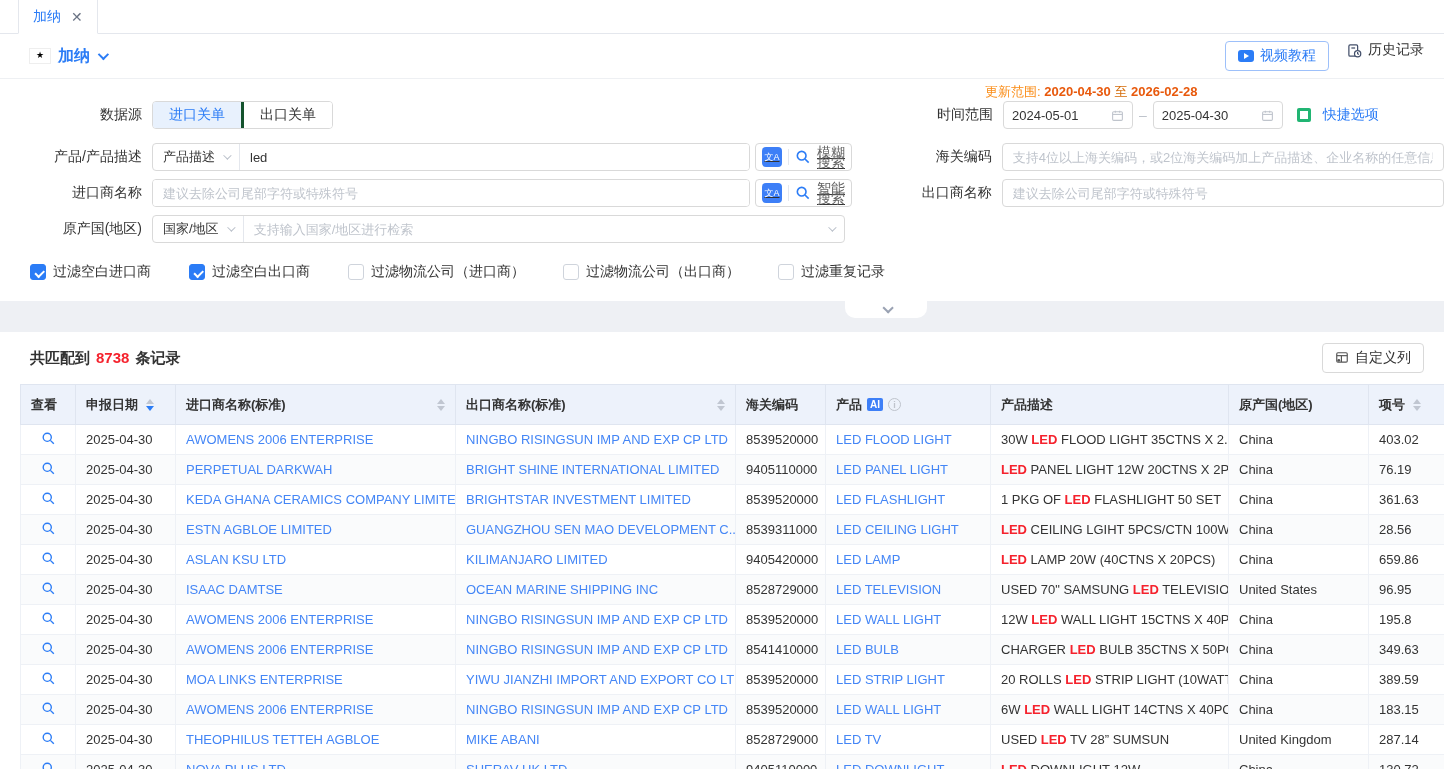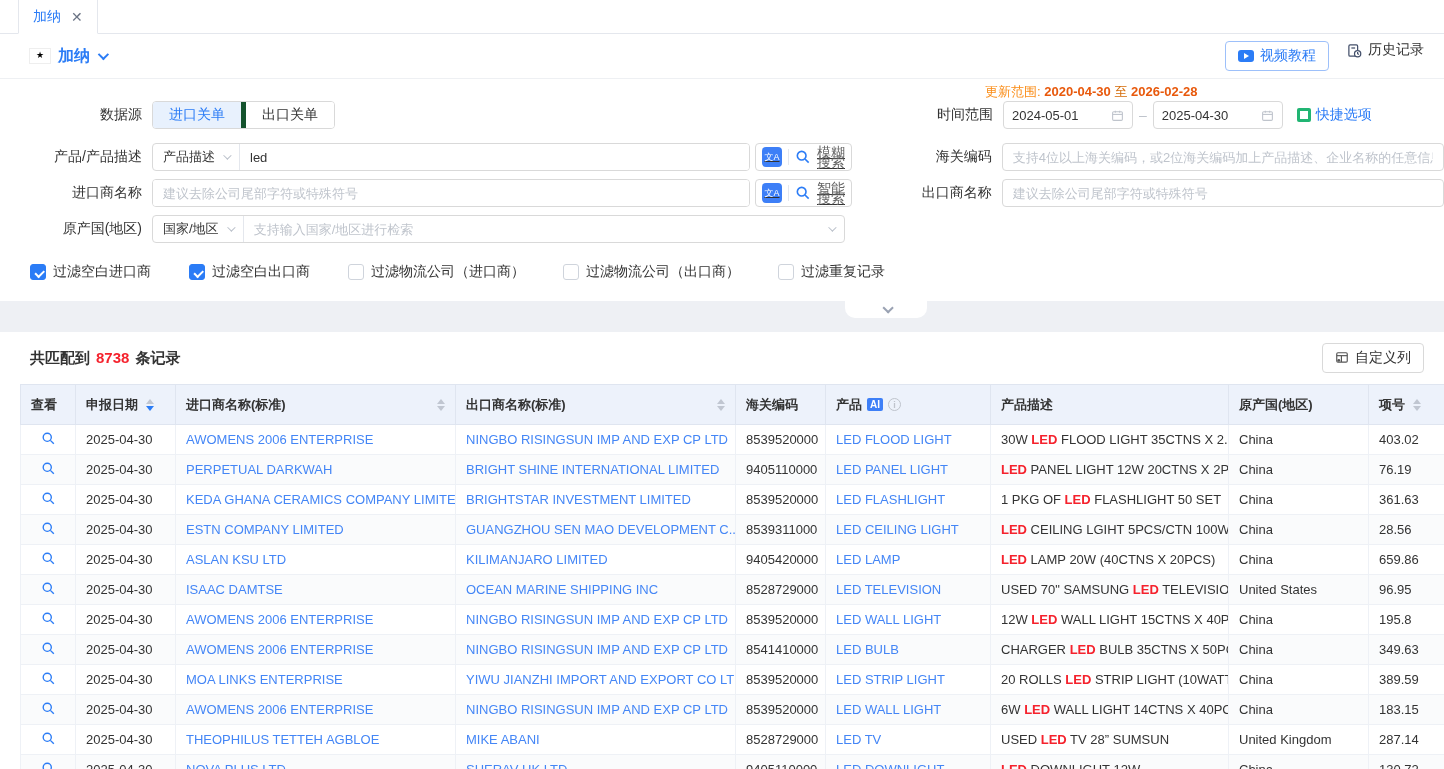--- a/index.html
+++ b/index.html
@@ -32,42 +32,42 @@
                      border-top:3px solid transparent; border-bottom:3px solid transparent; }
   .btn-history { display:flex; align-items:center; gap:6px; background:none; border:none; color:#333; font-size:14px; cursor:pointer; }
 
   
   .search-card { position:relative; height:222px; background:#fff; }
   .frow { position:absolute; display:flex; align-items:center; height:28px; }
   .flabel { width:112px; text-align:right; margin-right:10px; color:#333; font-size:14px; white-space:nowrap; }
   .flabel-r { width:72px; text-align:right; margin-right:10px; color:#333; font-size:14px; white-space:nowrap; }
 
   .seg { display:flex; border:1px solid #d9d9d9; border-radius:4px; overflow:hidden; height:28px; }
-  .seg-opt { padding:0 16px; display:flex; align-items:center; font-size:14px; color:#333; background:#fff; cursor:pointer; border-right:5px solid #14532d; }
+  .seg-opt { padding:0 16px; display:flex; align-items:center; font-size:14px; color:#333; background:#fff; cursor:pointer; border-right:3px solid #14532d; }
   .seg-opt:last-child { border-right:none; }
   .seg-opt.active { background:#e8f1fd; color:#2b7cf6; }
 
   .compound { display:flex; height:28px; border:1px solid #d9d9d9; border-radius:4px; background:#fff; overflow:hidden; }
   .c-select { display:flex; align-items:center; gap:8px; padding:0 10px; border-right:1px solid #e4e7ed; font-size:13px; color:#333; cursor:pointer; white-space:nowrap; }
   .sel-chev { display:inline-block; width:6px; height:6px; border-right:1.5px solid #b9bfc9; border-bottom:1.5px solid #b9bfc9; transform:rotate(45deg) translateY(-2px); }
   .c-input { border:none; outline:none; flex:1; padding:0 10px; font-size:13px; color:#333; font-family:inherit; min-width:0; }
   .c-input::placeholder, .plain-input::placeholder { color:#bfc4cc; }
   .c-endchev { display:flex; align-items:center; padding-right:10px; }
 
   .icon-box { display:flex; align-items:center; height:28px; border:1px solid #d9d9d9; border-radius:4px; margin-left:5px; padding:0 6px; gap:6px; background:#fff;text-decoration:underline; }
   .translate-ic { width:20px; height:20px; background:#3d7ff7; border-radius:4px; color:#fff; font-size:9px; display:flex; align-items:center; justify-content:center; cursor:pointer; }
   .ib-div { width:1px; height:16px; background:#e4e7ed; }
   .mag { cursor:pointer; display:flex; align-items:center; }
   .mode-txt { font-size:14px; line-height:10px; color:#666; cursor:pointer; }
 
   .plain-input { height:28px; border:1px solid #d9d9d9; border-radius:4px; padding:0 10px; font-size:13px; color:#333; outline:none; font-family:inherit; }
 
   .date-input { display:flex; align-items:center; justify-content:space-between; width:130px; height:28px; border:1px solid #d9d9d9; border-radius:4px; padding:0 8px; font-size:13px; color:#333; cursor:pointer; }
   .dash { color:#bfc4cc; margin:0 6px; }
-  .quick { display:flex; align-items:center; gap:5px; margin-left:14px; cursor:pointer; }
+  .quick { display:flex; align-items:center; gap:12px; margin-left:14px; cursor:pointer; }
   .quick-ic { width:14px; height:14px; background:#21b573; border-radius:2px; position:relative; }
   .quick-ic::before { content:""; position:absolute; inset:3px; background:
       linear-gradient(#fff,#fff) left top/4px 4px no-repeat,
       linear-gradient(#fff,#fff) right top/4px 4px no-repeat,
       linear-gradient(#fff,#fff) left bottom/4px 4px no-repeat,
       linear-gradient(#fff,#fff) right bottom/4px 4px no-repeat; }
   .quick-label { color:#2b7cf6; font-size:14px; }
 
   .update-range { position:absolute; top:4px; left:64px; font-size:13px; color:#fa8c16; white-space:nowrap; }
   .update-range b { color:#e8590c;margin-top:12px; }
@@ -440,21 +440,21 @@
           <td>361.63</td>
         </tr>
         <tr class="stripe">
           <td class="center"><span class="view-btn">
               <svg width="15" height="15" viewBox="0 0 24 24" fill="none" stroke="#2b7cf6" stroke-width="2.2">
                 <circle cx="10" cy="10" r="6.5"></circle>
                 <line x1="15" y1="15" x2="20.5" y2="20.5"></line>
               </svg>
             </span></td>
           <td>2025-04-30</td>
-          <td><span class="tlink">ESTN COMPANY LIMITED</span></td>
+          <td><span class="tlink">ESTN AGBLOE LIMITED</span></td>
           <td><span class="tlink">GUANGZHOU SEN MAO DEVELOPMENT C...</span></td>
           <td>8539311000</td>
           <td><span class="tlink">LED CEILING LIGHT</span></td>
           <td><span class="hl">LED</span><span class=""> CEILING LGIHT 5PCS/CTN 100W</span></td>
           <td>China</td>
           <td>28.56</td>
         </tr>
         <tr>
           <td class="center"><span class="view-btn">
               <svg width="15" height="15" viewBox="0 0 24 24" fill="none" stroke="#2b7cf6" stroke-width="2.2">

